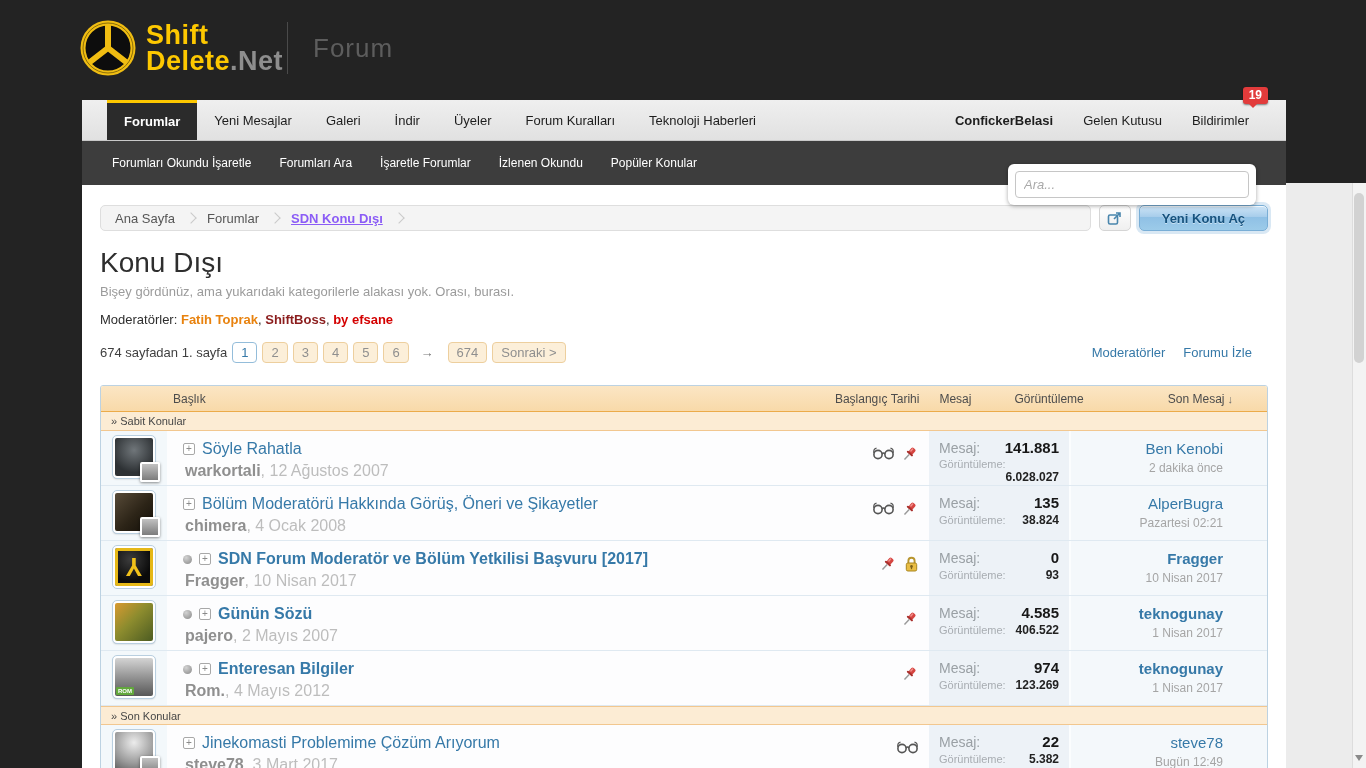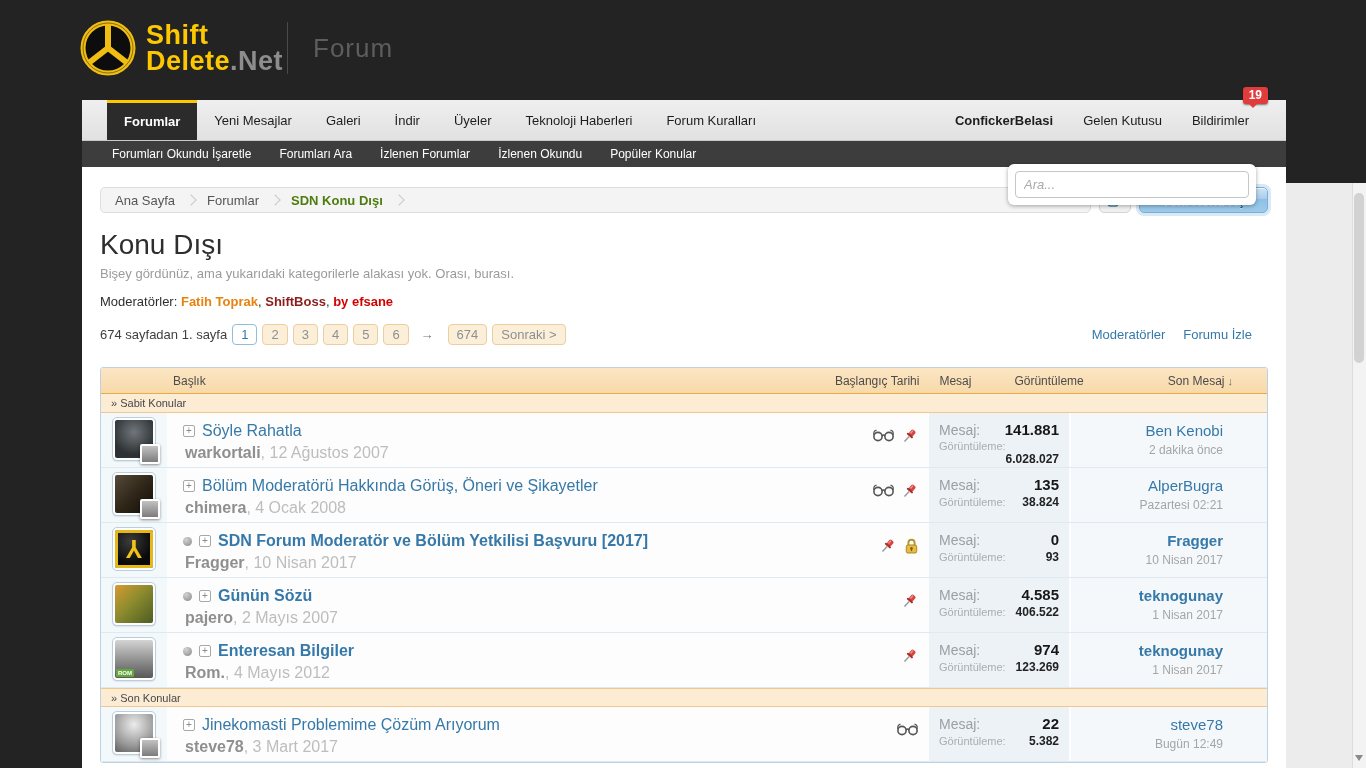--- a/index.html
+++ b/index.html
@@ -26,35 +26,35 @@
   .navbar { height:41px; background:linear-gradient(#efefef,#e1e1e1); border-bottom:1px solid #c9c9c9; display:flex; align-items:stretch; padding-left:25px; position:relative; }
   .tab { padding:0 17px; line-height:41px; font-size:13px; color:#1d1d1d; white-space:nowrap; cursor:pointer; }
   .tab.active { background:#2b2b2b; color:#fff; font-weight:bold; border-top:3px solid #fdc800; line-height:38px; }
   .nav-right { margin-left:auto; display:flex; align-items:stretch; padding-right:22px; }
   .nav-acct { padding:0 15px; line-height:41px; font-size:13px; color:#1d1d1d; position:relative; white-space:nowrap; cursor:pointer; }
   .nav-acct.user { font-weight:bold; }
   .alert-badge { position:absolute; top:-13px; right:-4px; background:#e23b3b; color:#fff; font-size:12px; font-weight:bold; line-height:17px; padding:0 6px; border-radius:3px; box-shadow:0 1px 2px rgba(0,0,0,.5); }
   .alert-badge::after { content:""; position:absolute; left:6px; bottom:-4px; border:4px solid transparent; border-top:4px solid #e23b3b; border-bottom:0; }
 
   
-  .subnav { height:26px; background:#3d3d3d; display:flex; align-items:center; padding-left:16px; }
+  .subnav { height:44px; background:#3d3d3d; display:flex; align-items:center; padding-left:16px; }
   .subnav-item { padding:0 14px; font-size:12px; color:#fff; white-space:nowrap; cursor:pointer; }
 
   
   .search-box { position:absolute; top:64px; right:30px; width:248px; background:#fff; border-radius:6px; padding:7px; box-shadow:0 1px 4px rgba(0,0,0,.35); z-index:6; }
   .search-box input { width:100%; padding:5px 8px; font-size:13px; border:1px solid #c6c6c6; border-radius:4px; outline:none; color:#333; font-family:"Liberation Sans", sans-serif; }
   .search-box input::placeholder { font-style:italic; color:#a9a9a9; }
 
   
   .content { padding:20px 18px 0 18px; position:relative; }
 
   .crumb-row { display:flex; align-items:stretch; height:26px; }
   .crumbbar { flex:1; background:#f4f4f4; border:1px solid #dedede; border-radius:5px; display:flex; align-items:center; padding:0 14px; }
   .crumb { font-size:13px; color:#565656; cursor:pointer; }
-  .crumb.current { font-weight:bold; color:#4d7c0f; }
+  .crumb.current { font-weight:bold; color:#8b5cf6;text-decoration:underline; }
   .crumb-sep { width:8px; height:8px; border-top:1px solid #c9c9c9; border-right:1px solid #c9c9c9; transform:rotate(45deg); margin:0 12px; }
   .extbtn { width:32px; margin-left:8px; border:1px solid #d5d5d5; background:linear-gradient(#fff,#efefef); border-radius:5px; display:flex; align-items:center; justify-content:center; cursor:pointer; }
   .newtopic { margin-left:8px; background:linear-gradient(#cde4f6 0%,#a7cdeb 45%,#8fc0e5 46%,#9ccbe9 100%); border:1px solid #79aed6; box-shadow:0 0 0 3px #d9e8f4, inset 0 1px 0 rgba(255,255,255,.7); border-radius:5px; color:#16527e; font-weight:bold; font-size:13px; padding:0 22px; display:flex; align-items:center; cursor:pointer; text-shadow:0 1px 0 rgba(255,255,255,.5); white-space:nowrap; }
 
   .page-title { margin-top:16px; font-size:28px; color:#2e2e2e; font-weight:normal; }
   .page-desc { margin-top:5px; font-size:13px; color:#9b9b9b; }
   .mods-line { margin-top:13px; font-size:13px; color:#2e2e2e; }
   .mod-name { font-weight:bold; cursor:pointer; }
   .mod-sep { color:#2e2e2e; }
 
@@ -144,37 +144,37 @@
 </div>
 
 <div class="sheet">
   <div class="navbar">
     <div id="nav-tabs" style="display:flex; align-items:stretch;">
         <div class="tab active">Forumlar</div>
         <div class="tab">Yeni Mesajlar</div>
         <div class="tab">Galeri</div>
         <div class="tab">İndir</div>
         <div class="tab">Üyeler</div>
+        <div class="tab">Forum Kuralları</div>
         <div class="tab">Teknoloji Haberleri</div>
-        <div class="tab">Forum Kuralları</div>
       </div>
     <div class="nav-right">
       <div class="nav-acct user">ConfickerBelasi</div>
       <div class="nav-acct">Gelen Kutusu</div>
       <div class="nav-acct">
         <span>Bildirimler</span>
         <span class="alert-badge">19</span>
       </div>
     </div>
   </div>
 
   <div class="subnav" id="subnav">
       <div class="subnav-item">Forumları Okundu İşaretle</div>
       <div class="subnav-item">Forumları Ara</div>
-      <div class="subnav-item">İzlenen Forumlar</div>
+      <div class="subnav-item">İşaretle Forumlar</div>
       <div class="subnav-item">İzlenen Okundu</div>
       <div class="subnav-item">Popüler Konular</div>
     </div>
 
   <div class="search-box">
     <input type="text" placeholder="Ara..." style="">
   </div>
 
   <div class="content">
     <div class="crumb-row">

